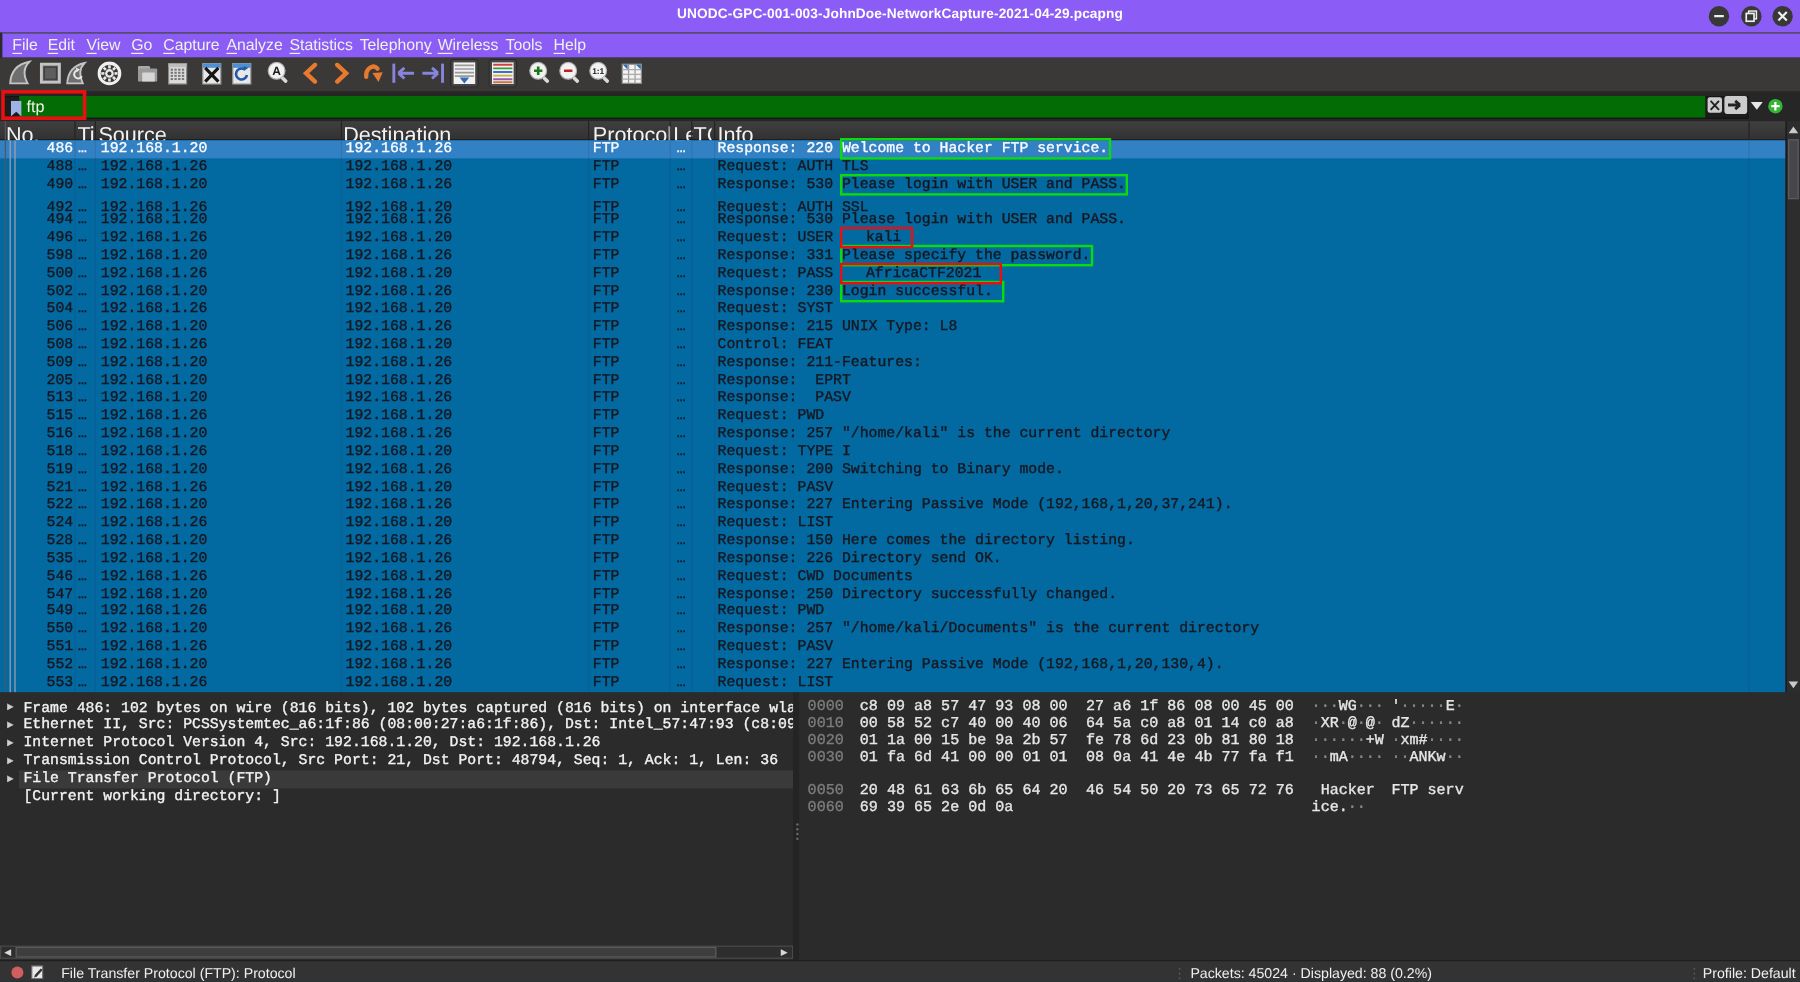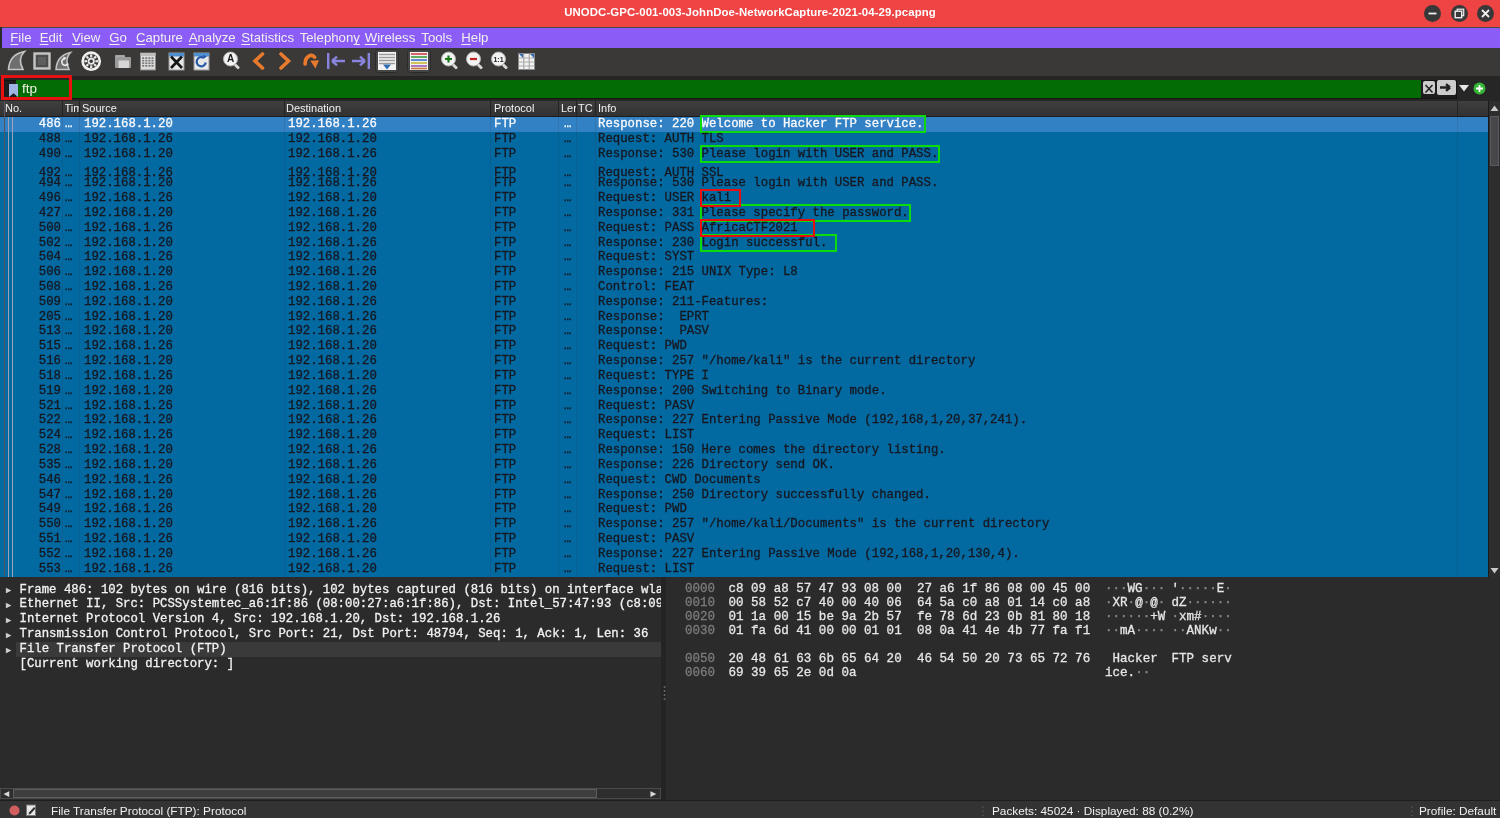--- a/index.html
+++ b/index.html
@@ -1,19 +1,19 @@
 <!DOCTYPE html>
 <html><head><meta charset="utf-8"><style>
 * { margin:0; padding:0; box-sizing:border-box; }
 html,body { width:1500px; height:818px; overflow:hidden; background:#2b2b2b; }
 #app { position:relative; width:1500px; height:818px; font-family:"Liberation Sans",sans-serif; }
 .abs { position:absolute; }
 
 
-#titlebar { position:absolute; left:0; top:0; width:1500px; height:27px; background:#ef4444; }
+#titlebar { position:absolute; left:0; top:0; width:1500px; height:27px; background:#8b5cf6; }
 #title { position:absolute; left:0; right:0; top:6px; text-align:center; color:#ffffff; font-size:11.4px; font-weight:bold; letter-spacing:0.1px; }
 .wbtn { position:absolute; top:5px; width:17px; height:17px; border-radius:50%; background:#383838; }
 .wbtn svg { position:absolute; left:0; top:0; }
 
 
 #menubar { position:absolute; left:2px; top:27px; width:1500px; height:21px; background:#8b5cf6; border-top:1px solid #4a4945; }
 .mi { position:absolute; top:2.2px; color:#f0f0ee; font-size:13.2px; }
 .mi u { text-decoration-thickness:1px; text-underline-offset:2px; }
 
 
@@ -23,40 +23,40 @@
 
 #filterbar { position:absolute; left:0; top:77px; width:1500px; height:24px; background:#262626; }
 #fslot { position:absolute; left:3px; top:2.5px; width:1454px; height:19px; background:#1d1d1d; border:1px solid #141414; }
 #fgreen { position:absolute; left:16px; top:3px; width:1405px; height:18px; background:#046c04; }
 #ftext { position:absolute; left:22px; top:4px; color:#f1f2e6; font-size:13.5px; }
 #bookmark { position:absolute; left:9px; top:84px; }
 .fbtn { position:absolute; background:#cccccc; border-radius:2px; }
 #redbox { position:absolute; left:0.5px; top:74.8px; width:71px; height:25px; border:3.2px solid #e81010; }
 
 
-#plhead { position:absolute; left:0; top:101px; width:1488px; height:16px; background:linear-gradient(#403f3f,#333232); border-bottom:1px solid #1c1c1c; color:#f2f2f2; font-size:11px; }
+#plhead { position:absolute; left:0; top:101px; width:1488px; height:16px; background:linear-gradient(#403f3f,#333232); border-bottom:1px solid #1c1c1c; color:#f2f2f2; font-size:18px; }
 #plhead span { position:absolute; top:1px; white-space:nowrap; overflow:hidden; }
 .hsep { position:absolute; top:101px; height:16px; width:1px; background:#232323; }
 
 
 #plist { position:absolute; left:0; top:117px; width:1488px; height:459.5px; background:#0369a1; }
 .row { position:absolute; left:0; width:1488px; height:14.82px; color:#17171f;
        font-family:"Liberation Mono",monospace; font-size:12.33px; line-height:14.82px; white-space:pre; -webkit-text-stroke:0.3px currentColor; }
 .row.sel { background:#3181c4; color:#fbfbff; }
 .row:nth-child(6), .row:nth-child(8) { z-index:5; }
 .row > span { position:absolute; top:0; }
 .no  { left:0; width:61px; text-align:right; }
 .tm  { left:65px; }
 .src { left:84px; }
 .dst { left:288px; }
 .pro { left:494px; }
 .len { left:564px; }
 .inf { left:598px; }
 .g { outline:2.8px solid #0bdb0b; outline-offset:0.6px; }
-.r { outline:2.8px solid #ea0f0f; outline-offset:0.6px; }
+.r { outline:2.8px solid #ea0f0f; outline-offset:0.6px;padding-left:20px; }
 .csep { position:absolute; top:117px; height:459.5px; width:1px; background:rgba(40,40,70,0.14); }
 .convline { position:absolute; top:117px; height:459.5px; width:1.4px; background:#a2a2b4; }
 
 
 #vscroll { position:absolute; left:1488px; top:101px; width:12px; height:476px; background:#2d2d2d; border-left:1px solid #1b1b1b; }
 #vthumb { position:absolute; left:1489.5px; top:116px; width:9.5px; height:50px; background:#47474b; border:1px solid #5a5a60; }
 
 
 #details { position:absolute; left:0; top:577px; width:661px; height:223px; background:#2b2b2b; overflow:hidden; }
 .dtl { position:absolute; left:0; width:661px; height:14.85px; color:#f2f2f2; font-family:"Liberation Mono",monospace;
@@ -70,21 +70,21 @@
 #dhthumb { position:absolute; left:13px; top:788.5px; width:584px; height:9.5px; background:#3e3e3e; border:1px solid #5c5c5c; }
 .harrow { position:absolute; top:788.5px; width:11px; height:9.5px; color:#d8d8d8; font-size:7.5px; line-height:9.5px; text-align:center; }
 
 
 #vsplit { position:absolute; left:661px; top:577px; width:5px; height:223px; background:#242424; }
 
 
 #hexpane { position:absolute; left:666px; top:577px; width:834px; height:223px; background:#2b2b2b; }
 .hxl { position:absolute; left:0; width:834px; height:13.95px; font-family:"Liberation Mono",monospace; font-size:12.55px;
        line-height:13.95px; color:#e6e6e6; white-space:pre; -webkit-text-stroke:0.3px currentColor; }
-.hxl > span { position:absolute; top:0;margin-left:12px; }
+.hxl > span { position:absolute; top:0; }
 .off { left:7px;  color:#7c7c7c; }
 .hx1 { left:50.5px; }
 .hx2 { left:239px; }
 .as1 { left:427px; }
 .as2 { left:493.5px; }
 .dim { color:#88888f; }
 
 
 #statusbar { position:absolute; left:0; top:800px; width:1500px; height:18px; background:#333333; border-top:1px solid #1e1e1e; color:#f0f0f0; font-size:11.8px; }
 #statusbar span { position:absolute; top:2.5px; white-space:nowrap; }
@@ -305,21 +305,21 @@
 <div class="hsep" style="left:594.5px"></div>
     <div class="hsep" style="left:1457px"></div>
 
 <div id="plist">
 <div class="row sel" style="top:0.00px"><span class="no">486</span><span class="tm">…</span><span class="src">192.168.1.20</span><span class="dst">192.168.1.26</span><span class="pro">FTP</span><span class="len">…</span><span class="inf">Response: 220 <span class="g">Welcome to Hacker FTP service.</span></span></div>
 <div class="row" style="top:14.82px"><span class="no">488</span><span class="tm">…</span><span class="src">192.168.1.26</span><span class="dst">192.168.1.20</span><span class="pro">FTP</span><span class="len">…</span><span class="inf">Request: AUTH TLS</span></div>
 <div class="row" style="top:29.64px"><span class="no">490</span><span class="tm">…</span><span class="src">192.168.1.20</span><span class="dst">192.168.1.26</span><span class="pro">FTP</span><span class="len">…</span><span class="inf">Response: 530 <span class="g">Please login with USER and PASS.</span></span></div>
 <div class="row" style="top:49px"><span class="no">492</span><span class="tm">…</span><span class="src">192.168.1.26</span><span class="dst">192.168.1.20</span><span class="pro">FTP</span><span class="len">…</span><span class="inf">Request: AUTH SSL</span></div>
 <div class="row" style="top:59.28px"><span class="no">494</span><span class="tm">…</span><span class="src">192.168.1.20</span><span class="dst">192.168.1.26</span><span class="pro">FTP</span><span class="len">…</span><span class="inf">Response: 530 Please login with USER and PASS.</span></div>
 <div class="row" style="top:74.10px"><span class="no">496</span><span class="tm">…</span><span class="src">192.168.1.26</span><span class="dst">192.168.1.20</span><span class="pro">FTP</span><span class="len">…</span><span class="inf">Request: USER <span class="r">kali&nbsp;</span></span></div>
-<div class="row" style="top:88.92px"><span class="no">427</span><span class="tm">…</span><span class="src">192.168.1.20</span><span class="dst">192.168.1.26</span><span class="pro">FTP</span><span class="len">…</span><span class="inf">Response: 331 <span class="g">Please specify the password.</span></span></div>
+<div class="row" style="top:88.92px"><span class="no">598</span><span class="tm">…</span><span class="src">192.168.1.20</span><span class="dst">192.168.1.26</span><span class="pro">FTP</span><span class="len">…</span><span class="inf">Response: 331 <span class="g">Please specify the password.</span></span></div>
 <div class="row" style="top:103.74px"><span class="no">500</span><span class="tm">…</span><span class="src">192.168.1.26</span><span class="dst">192.168.1.20</span><span class="pro">FTP</span><span class="len">…</span><span class="inf">Request: PASS <span class="r">AfricaCTF2021&nbsp;&nbsp;</span></span></div>
 <div class="row" style="top:118.56px"><span class="no">502</span><span class="tm">…</span><span class="src">192.168.1.20</span><span class="dst">192.168.1.26</span><span class="pro">FTP</span><span class="len">…</span><span class="inf">Response: 230 <span class="g">Login successful.&nbsp;</span></span></div>
 <div class="row" style="top:133.38px"><span class="no">504</span><span class="tm">…</span><span class="src">192.168.1.26</span><span class="dst">192.168.1.20</span><span class="pro">FTP</span><span class="len">…</span><span class="inf">Request: SYST</span></div>
 <div class="row" style="top:148.20px"><span class="no">506</span><span class="tm">…</span><span class="src">192.168.1.20</span><span class="dst">192.168.1.26</span><span class="pro">FTP</span><span class="len">…</span><span class="inf">Response: 215 UNIX Type: L8</span></div>
 <div class="row" style="top:163.02px"><span class="no">508</span><span class="tm">…</span><span class="src">192.168.1.26</span><span class="dst">192.168.1.20</span><span class="pro">FTP</span><span class="len">…</span><span class="inf">Control: FEAT</span></div>
 <div class="row" style="top:177.84px"><span class="no">509</span><span class="tm">…</span><span class="src">192.168.1.20</span><span class="dst">192.168.1.26</span><span class="pro">FTP</span><span class="len">…</span><span class="inf">Response: 211-Features:</span></div>
 <div class="row" style="top:192.66px"><span class="no">205</span><span class="tm">…</span><span class="src">192.168.1.20</span><span class="dst">192.168.1.26</span><span class="pro">FTP</span><span class="len">…</span><span class="inf">Response:  EPRT</span></div>
 <div class="row" style="top:207.48px"><span class="no">513</span><span class="tm">…</span><span class="src">192.168.1.20</span><span class="dst">192.168.1.26</span><span class="pro">FTP</span><span class="len">…</span><span class="inf">Response:  PASV</span></div>
 <div class="row" style="top:222.30px"><span class="no">515</span><span class="tm">…</span><span class="src">192.168.1.26</span><span class="dst">192.168.1.20</span><span class="pro">FTP</span><span class="len">…</span><span class="inf">Request: PWD</span></div>
 <div class="row" style="top:237.12px"><span class="no">516</span><span class="tm">…</span><span class="src">192.168.1.20</span><span class="dst">192.168.1.26</span><span class="pro">FTP</span><span class="len">…</span><span class="inf">Response: 257 "/home/kali" is the current directory</span></div>

